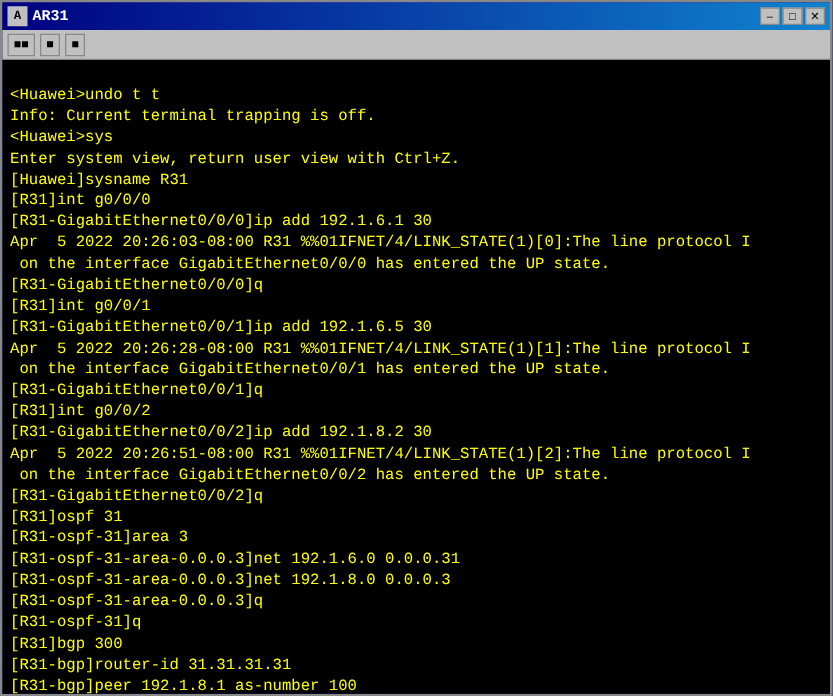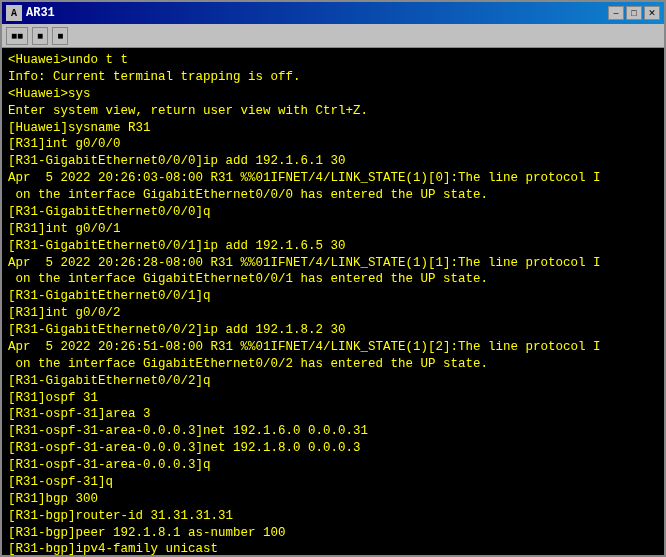--- a/index.html
+++ b/index.html
@@ -94,21 +94,21 @@
       padding: 0 4px;
       font-size: 10px;
       font-family: Arial, sans-serif;
       cursor: pointer;
     }
 
     .terminal {
       background: #000000;
       flex: 1;
       overflow: hidden;
-      padding: 4px 6px;
+      padding: 20px 6px;
       color: #ffff00;
       font-family: 'Courier New', Courier, monospace;
       font-size: 12.5px;
       line-height: 1.35;
       white-space: pre-wrap;
       word-break: break-all;
     }
 
     .line {
       display: block;

